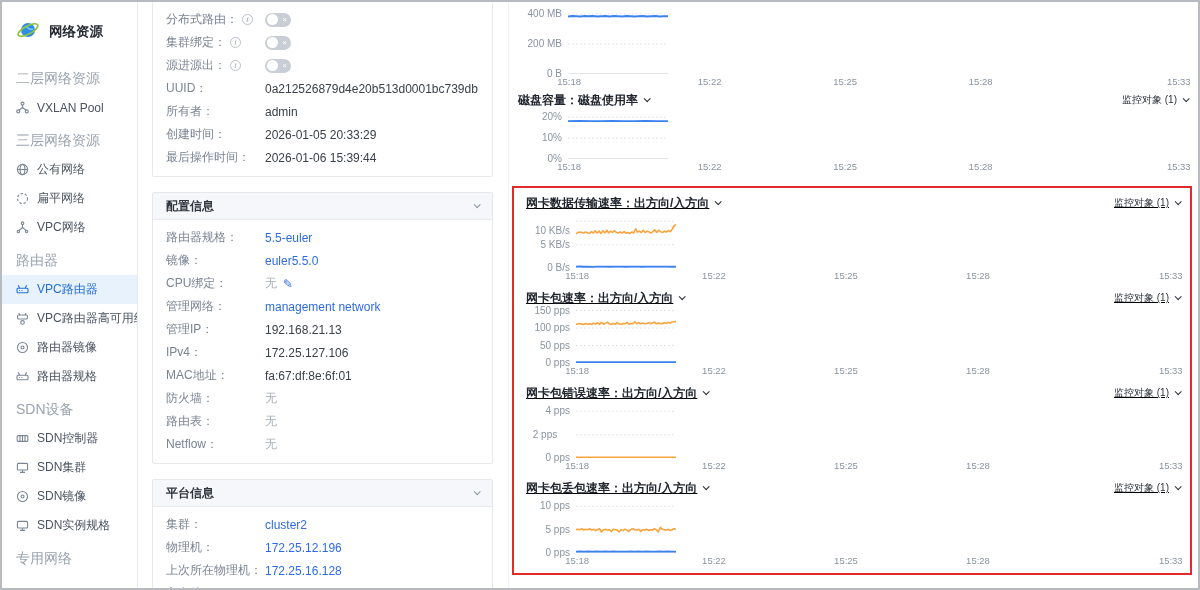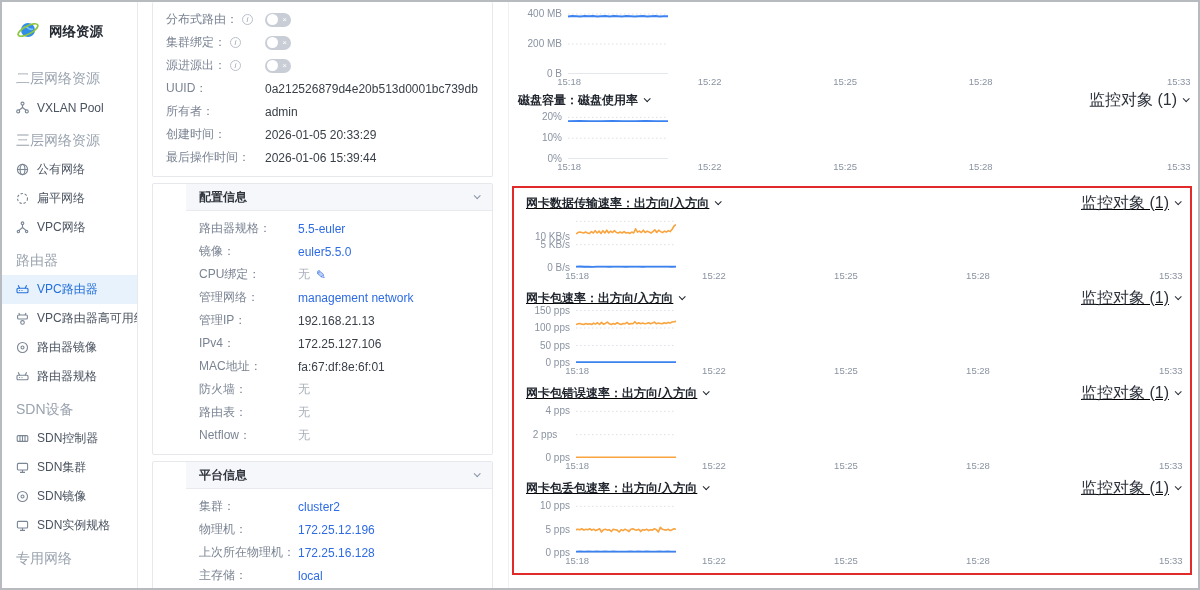--- a/index.html
+++ b/index.html
@@ -13,39 +13,39 @@
   .side-section-label { font-size:14px; color:#9aa3af; padding:10px 14px 5px 14px; }
   .side-item { display:flex; align-items:center; gap:8px; height:29px; padding:0 14px; font-size:12px; color:#4a5360; cursor:pointer; white-space:nowrap; }
   .side-item .side-icon { display:inline-flex; color:#7b8694; flex:0 0 13px; }
   .side-item.active { background:#e7f2fd; color:#2470d8; }
   .side-item.active .side-icon { color:#2470d8; }
 
   
   .detail { width:370px; flex:0 0 370px; background:#fff; padding:0 15px 0 14px; overflow:hidden; }
   .card { border:1px solid #e6e8ec; border-radius:2px; background:#fff; }
   .card.cut-top { border-top:none; margin-top:0; }
-  .card + .card { margin-top:6px;padding-left:33px; }
+  .card + .card { margin-top:15px; }
   .card-header { height:27px; display:flex; align-items:center; justify-content:space-between; background:#f5f7fa; border-bottom:1px solid #e8eaee; padding:0 13px; font-size:12px; font-weight:bold; color:#30353d; cursor:pointer; }
   .card-body { padding:6px 0 7px 0; }
   .info-row { display:flex; align-items:center; padding:3px 13px; font-size:12px; min-height:19px; }
   .info-label { flex:0 0 99px; color:#7b8493; display:flex; align-items:center; gap:4px; white-space:nowrap; }
   .info-value { color:#3a4048; display:flex; align-items:center; gap:6px; white-space:nowrap; }
   .info-value.link { color:#2e6be5; cursor:pointer; }
   .info-value.muted { color:#a9b0ba; }
   .info-i { width:11px; height:11px; border:1px solid #bac0ca; border-radius:50%; color:#9aa2ae; font-size:8px; line-height:9px; text-align:center; font-style:italic; flex:0 0 11px; }
   .toggle { width:26px; height:14px; border-radius:7px; background:#c9cdd6; position:relative; display:inline-block; cursor:pointer; }
   .toggle .knob { position:absolute; left:1.5px; top:1.5px; width:11px; height:11px; border-radius:50%; background:#fff; }
   .toggle .xmark { position:absolute; right:4px; top:0; color:#fff; font-size:8px; line-height:14px; }
   .edit-icon { color:#2e6be5; font-size:12px; cursor:pointer; }
 
   
   .charts { flex:1 1 auto; background:#fff; padding:0 6px 0 3px; border-left:1px solid #f0f1f3; overflow:hidden; }
   .chart-header { display:flex; align-items:center; justify-content:space-between; height:18px; padding:0 4px 0 6px; margin-top:2px; }
   .chart-title { font-size:12px; font-weight:bold; color:#21262e; display:flex; align-items:center; cursor:pointer; }
-  .monitor-dd { font-size:16px; color:#2c313a; display:flex; align-items:center; cursor:pointer; }
+  .monitor-dd { font-size:10px; color:#2c313a; display:flex; align-items:center; cursor:pointer; }
   .chev { width:5px; height:5px; border-right:1.3px solid currentColor; border-bottom:1.3px solid currentColor; transform:rotate(45deg) translateY(-1px); display:inline-block; margin-left:6px; margin-bottom:2px; }
   .plot-row { position:relative; }
   .plot-svg { position:absolute; left:56px; right:8px; top:0; height:100%; }
   .ylab { position:absolute; left:0; width:50px; text-align:right; font-size:10px; color:#8a93a2; }
   .x-row { position:relative; height:14px; margin:1px 8px 0 56px; font-size:9.5px; color:#8a93a2; }
   .xlab { position:absolute; top:1px; transform:translateX(-50%); }
   .xlab.first { transform:translateX(-45%); }
   .xlab.last { transform:translateX(-72%); }
   .red-box { border:2px solid #ec4899; border-radius:0; margin-top:12px; padding:0 0 5px 0;text-decoration:underline; }
 </style>
@@ -460,21 +460,21 @@
             </div>
           </div>
           <div class="plot-row" style="height: 56px;">
             <svg class="plot-svg" viewBox="0 0 100 56" preserveAspectRatio="none">
               <line x1="0" y1="9.3" x2="100" y2="9.3" stroke="#dcdfe5" stroke-width="1" stroke-dasharray="1.5 2.5" vector-effect="non-scaling-stroke"></line>
               <line x1="0" y1="32.7" x2="100" y2="32.7" stroke="#dcdfe5" stroke-width="1" stroke-dasharray="1.5 2.5" vector-effect="non-scaling-stroke"></line>
               <line x1="0" y1="56.0" x2="100" y2="56.0" stroke="#c9ced6" stroke-width="1" vector-effect="non-scaling-stroke"></line>
               <polyline points="0.00,21.93 1.92,20.53 3.85,20.07 5.77,20.53 7.69,21.00 9.62,20.07 11.54,21.00 13.46,21.47 15.38,19.60 17.31,21.00 19.23,18.67 21.15,21.00 23.08,19.13 25.00,21.47 26.92,18.67 28.85,21.00 30.77,18.20 32.69,21.00 34.62,19.13 36.54,20.53 38.46,18.67 40.38,20.53 42.31,21.00 44.23,20.07 46.15,21.00 48.08,19.60 50.00,21.00 51.92,20.53 53.85,21.47 55.77,20.07 57.69,21.00 59.62,16.80 61.54,20.07 63.46,19.13 65.38,20.53 67.31,18.20 69.23,20.53 71.15,19.13 73.08,20.07 75.00,21.00 76.92,19.60 78.85,17.73 80.77,20.53 82.69,18.20 84.62,19.60 86.54,20.53 88.46,19.13 90.38,20.07 92.31,18.67 94.23,19.60 96.15,17.27 98.08,14.00 100.00,12.60" fill="none" stroke="#f9a43f" stroke-width="1.6" stroke-linejoin="round" vector-effect="non-scaling-stroke"></polyline>
               <polyline points="0.00,54.69 4.17,54.51 8.33,54.74 12.50,54.60 16.67,54.79 20.83,54.55 25.00,54.69 29.17,54.60 33.33,54.74 37.50,54.55 41.67,54.69 45.83,54.65 50.00,54.74 54.17,54.60 58.33,54.69 62.50,54.55 66.67,54.74 70.83,54.60 75.00,54.69 79.17,54.65 83.33,54.60 87.50,54.69 91.67,54.55 95.83,54.74 100.00,54.60" fill="none" stroke="#3b82f0" stroke-width="1.8" stroke-linejoin="round" vector-effect="non-scaling-stroke"></polyline>
             </svg>
-            <span class="ylab" style="top: 19px;">10 KB/s</span>
+            <span class="ylab" style="top: 13px;">10 KB/s</span>
             <span class="ylab" style="top: 26.6667px;">5 KB/s</span>
             <span class="ylab" style="top: 50px;">0 B/s</span>
           </div>
           <div class="x-row">
             <span class="xlab first" style="left: 0%;">15:18</span>
             <span class="xlab" style="left: 23%;">15:22</span>
             <span class="xlab" style="left: 45%;">15:25</span>
             <span class="xlab" style="left: 67%;">15:28</span>
             <span class="xlab last" style="left: 100%;">15:33</span>
           </div>

